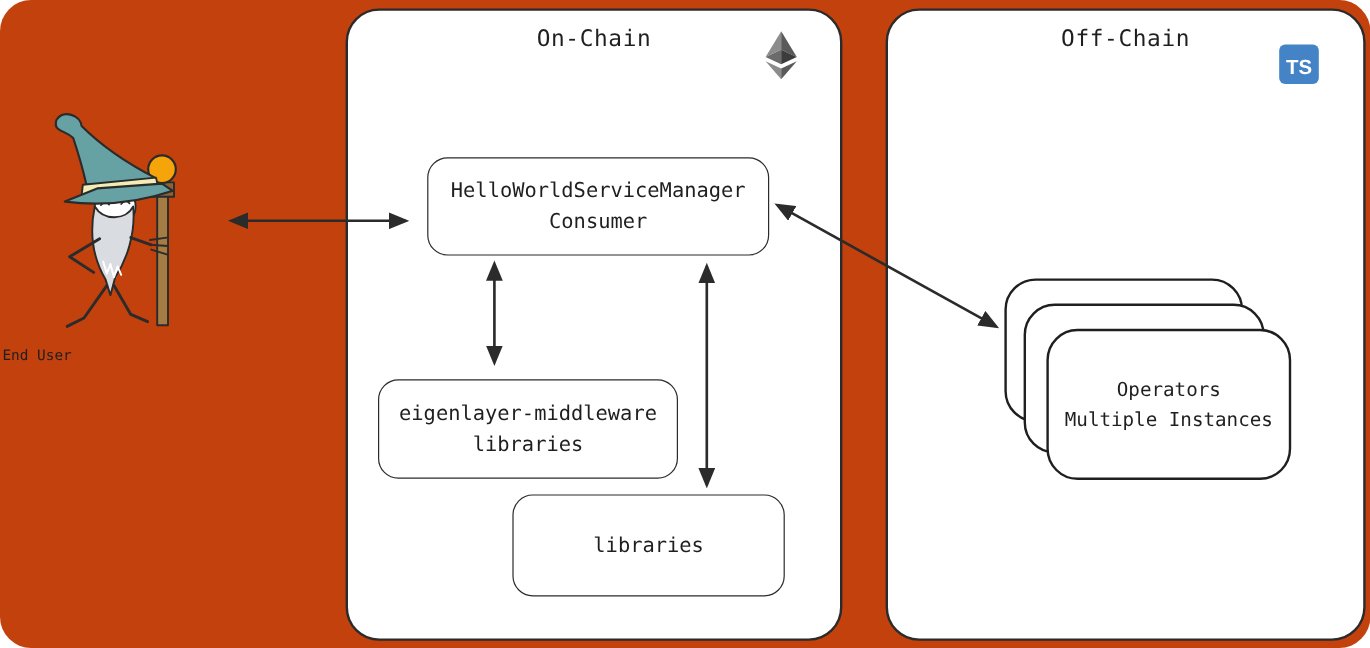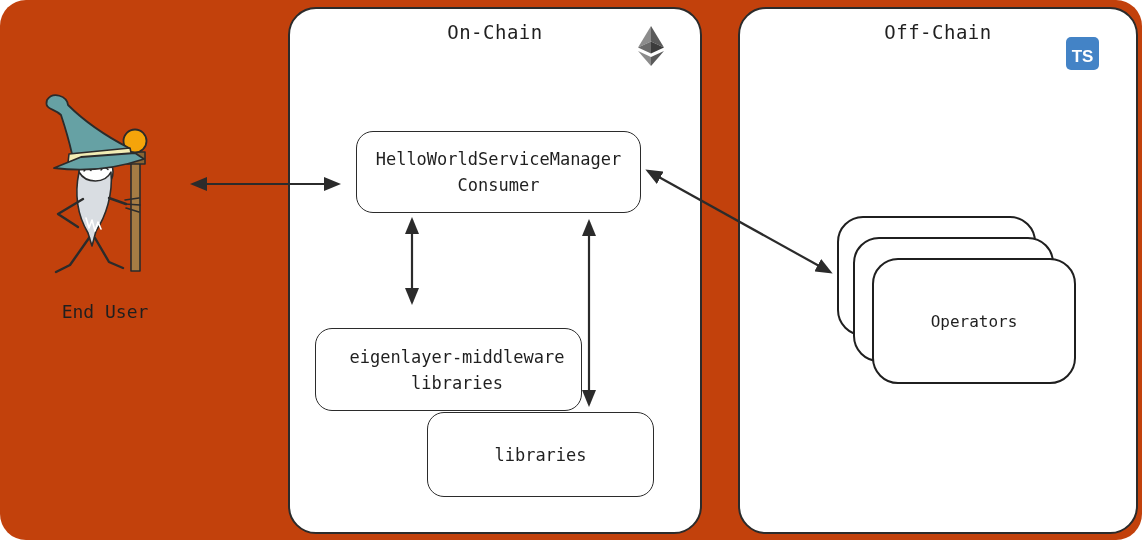--- a/index.html
+++ b/index.html
@@ -12,31 +12,31 @@
   }
   .bigbox-title{
     position:absolute;width:100%;text-align:center;top:12px;font-size:19px;letter-spacing:.5px;
   }
   .node{
     position:absolute;border:1.8px solid #2b2b2b;border-radius:17px;background:#ffffff;z-index:3;
     display:flex;flex-direction:column;align-items:center;justify-content:center;
     font-size:17px;line-height:26px;text-align:center;
   }
   .card{
-    position:absolute;border:2px solid #1f1f1f;border-radius:26px;background:#ffffff;z-index:3;
+    position:absolute;border:2px solid #1f1f1f;border-radius:26px;background:#ffffff;z-index:3;margin-top:16px;
   }
   .card-front{
     display:flex;flex-direction:column;align-items:center;justify-content:center;
     font-size:16px;line-height:25px;text-align:center;
   }
   #arrow-layer{position:absolute;left:0;top:0;width:1142px;height:540px;z-index:5;pointer-events:none;}
   #wizard-figure{position:absolute;left:28px;top:86px;z-index:2;}
   #end-user-label{
-    position:absolute;left:2px;top:297px;width:206px;text-align:center;
-    font-size:18px;line-height:29px;z-index:2;
+    position:absolute;left:2px;top:282px;width:206px;text-align:left;
+    font-size:12px;line-height:29px;z-index:2;
   }
   #eth-icon{position:absolute;left:634px;top:24px;z-index:2;}
   #ts-icon{
     position:absolute;left:1066px;top:25px;width:33px;height:33px;border-radius:5px;
     background:#4383C6;z-index:2;display:flex;align-items:flex-end;justify-content:center;margin-top:12px;
   }
   #ts-icon span{
     font-family:"Liberation Sans","DejaVu Sans",sans-serif;font-weight:bold;
     color:#ffffff;font-size:17px;line-height:1;padding-bottom:5px;
   }
@@ -65,33 +65,34 @@
 
   <div id="ts-icon">
     <span>TS</span>
   </div>
 
   <div class="node" style="left:356px;top:131px;width:283px;height:80px;">
     <span>HelloWorldServiceManager</span>
     <span>Consumer</span>
   </div>
 
-  <div class="node" style="left:315px;top:328px;width:248px;height:81px;padding-left:17px;">
+  <div class="node" style="left:315px;top:316px;width:248px;height:81px;">
     <span>eigenlayer-middleware</span>
     <span>libraries</span>
   </div>
 
   <div class="node" style="left:427px;top:412px;width:225px;height:83px;">
     <span>libraries</span>
   </div>
 
   <div class="card" style="left:837px;top:216px;width:195px;height:116px;"></div>
   <div class="card" style="left:853px;top:237px;width:197px;height:121px;"></div>
   <div class="card card-front" style="left:872px;top:258px;width:200px;height:122px;">
     <span>Operators</span>
+    <span>Multiple Instances</span>
   </div>
 
   <svg id="wizard-figure" width="172" height="196" viewBox="0 0 172 196">
     <g stroke="#2b2b2b" stroke-width="2" fill="none" stroke-linecap="round" stroke-linejoin="round">
 
       <rect x="103" y="77" width="9" height="108" fill="#A57C44" stroke-width="1.6"></rect>
       <rect x="97" y="66" width="20" height="12" fill="#8A6434" stroke-width="1.6"></rect>
       <circle cx="107" cy="55" r="11.5" fill="#F5A40A" stroke-width="1.8"></circle>
 
       <circle cx="68" cy="86" r="17" fill="#ffffff" stroke-width="1.6"></circle>

